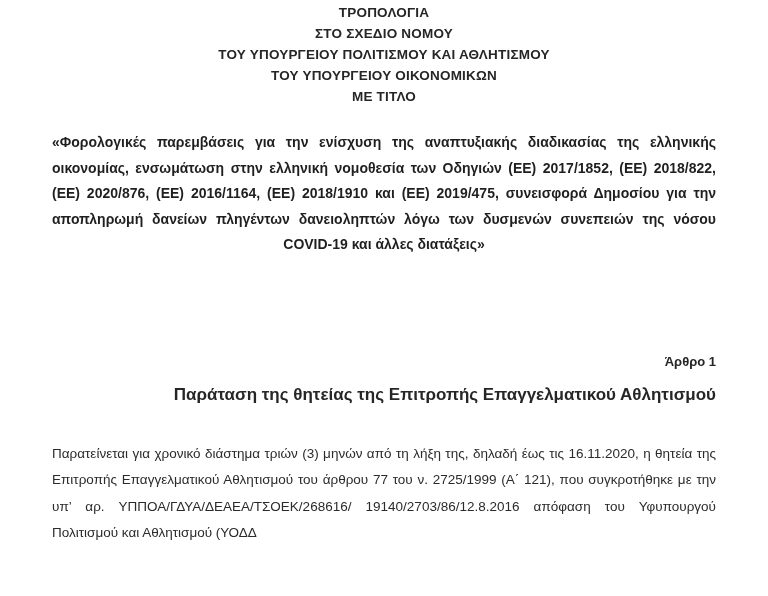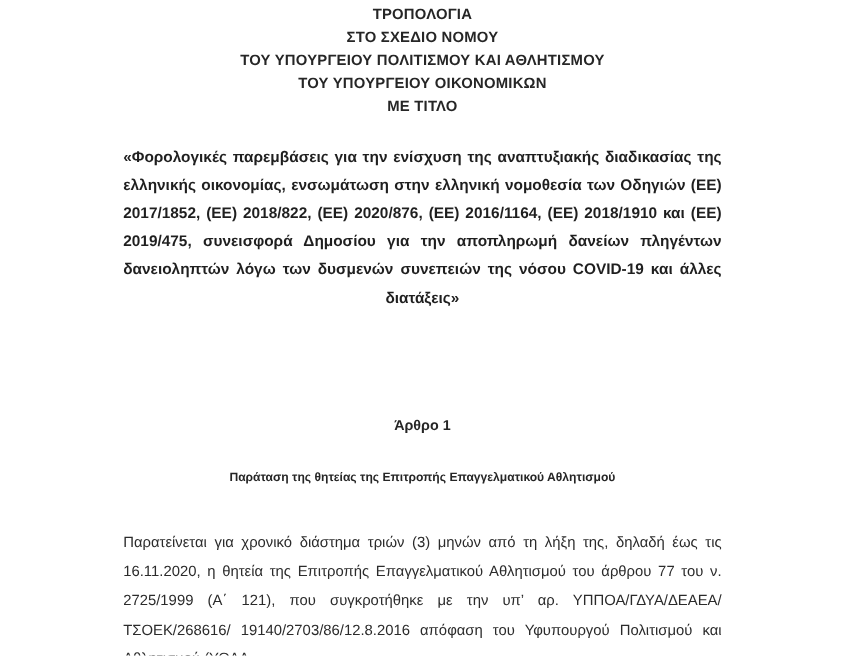--- a/index.html
+++ b/index.html
@@ -11,21 +11,21 @@
     width: 768px;
     height: 596px;
     font-family: "Liberation Sans", sans-serif;
     color: #2b2b2b;
     overflow: hidden;
   }
   .page {
     width: 768px;
     height: 596px;
     box-sizing: border-box;
-    padding: 0 112px;
+    padding: 0 52px;
     position: relative;
   }
   .heading-block {
     text-align: center;
     padding-top: 2px;
   }
   .heading-line {
     font-size: 13.5px;
     font-weight: bold;
     line-height: 21px;
@@ -44,30 +44,30 @@
   .section-label {
     margin-top: 42px;
     text-align: center;
     font-size: 12.5px;
     font-weight: bold;
     letter-spacing: 0.3px;
     color: #262626;
   }
   .article-block {
     margin-top: 96px;
-    text-align: center;
+    text-align: right;
   }
   .article-number {
     font-size: 13px;
     font-weight: bold;
     color: #262626;
   }
   .article-title {
-    margin-top: 30px;
-    font-size: 11px;
+    margin-top: 16px;
+    font-size: 17px;
     font-weight: bold;
     color: #262626;
     line-height: 20px;
   }
   .body-text {
     margin-top: 36px;
     font-size: 13.5px;
     line-height: 26.5px;
     color: #2b2b2b;
     text-align: justify;

